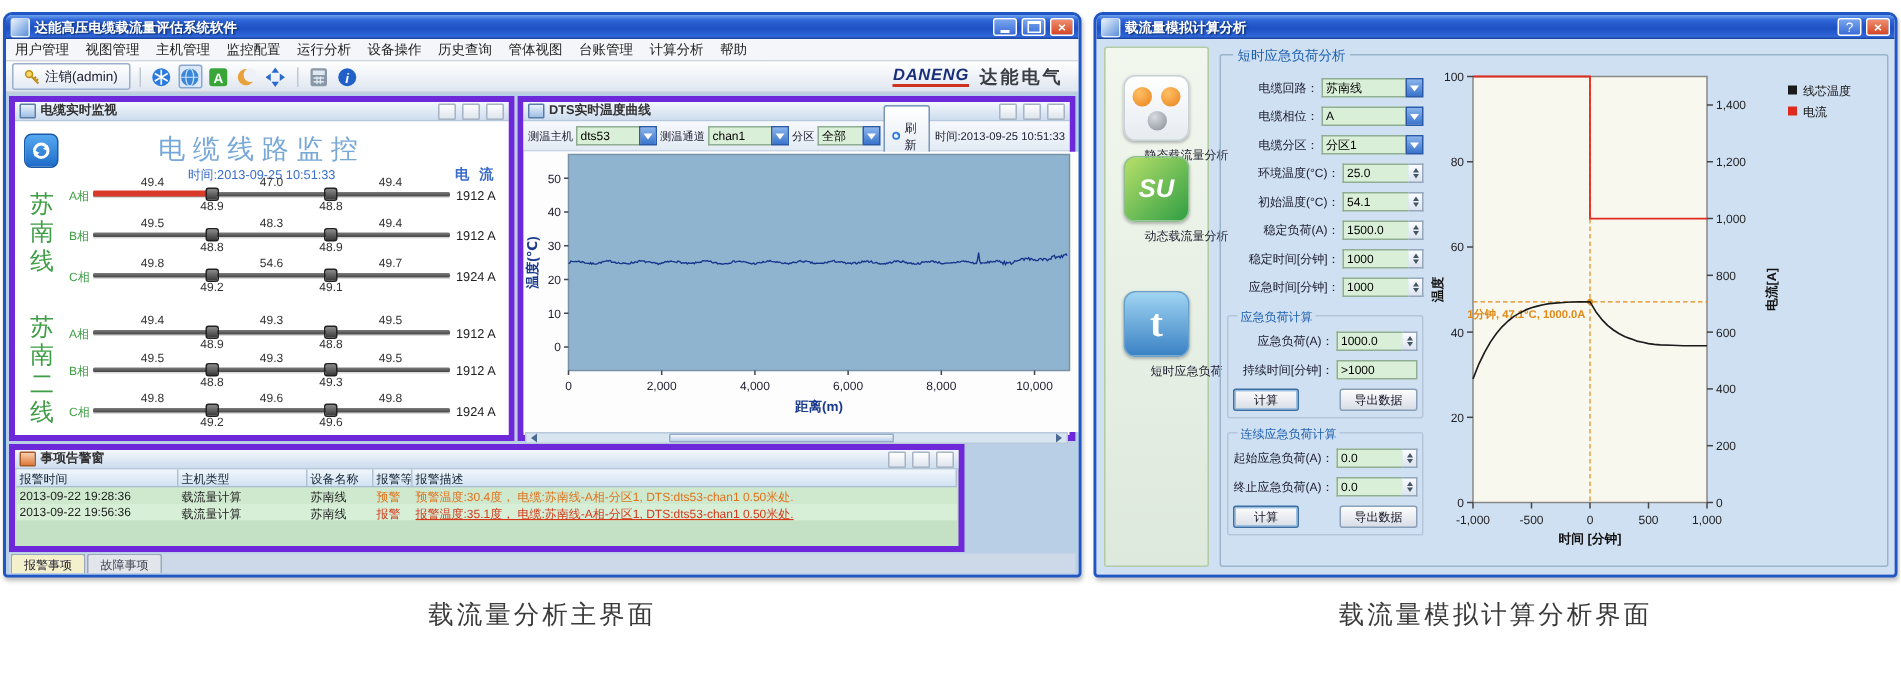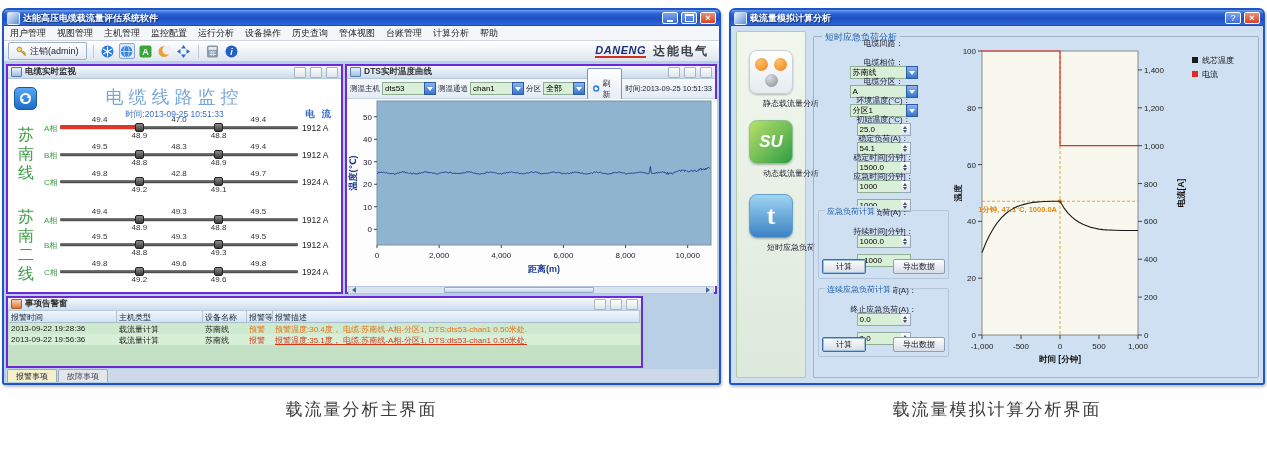--- a/index.html
+++ b/index.html
@@ -30,21 +30,21 @@
               border-radius:2px;background:linear-gradient(#fff,#e4eaf4);height:16px;padding:0 7px;}
   .tico{width:16px;height:16px;border-radius:2px;display:flex;align-items:center;justify-content:center;}
   .tico.pressed{background:#dce8f8;border:1px solid #88a8d0;box-sizing:border-box;}
   .tsep{width:1px;height:13px;background:#c0c8d4;margin:0 3px;}
   .logo{position:absolute;right:10px;top:2px;display:flex;align-items:center;gap:7px;}
   .logo-en{font-style:italic;font-weight:bold;font-size:11px;color:#1a2f7a;letter-spacing:.5px;
            border-bottom:2px solid #d03020;line-height:1;}
   .logo-cn{font-size:12px;font-weight:bold;color:#3a3f46;letter-spacing:2px;}
   .content{position:absolute;left:0;top:52px;right:0;bottom:0;background:#b9cfe6;}
   
-  .panel{position:absolute;background:#fff;border:2px solid #6d28d9;box-sizing:border-box;}
+  .panel{position:absolute;background:#fff;border:4px solid #6d28d9;box-sizing:border-box;}
   .panel-monitor{left:2px;top:2px;width:337px;height:230px;}
   .panel-dts{left:341px;top:2px;width:372px;height:230px;}
   .panel-alarm{left:2px;top:234px;width:637px;height:72px;background:#c5e1c5;}
   .phead{position:absolute;left:0;top:0;right:0;height:13px;background:linear-gradient(#f4f8fc,#cddcee);
          border-bottom:1px solid #b6c8dc;display:flex;align-items:center;padding:0 3px;gap:3px;box-sizing:border-box;}
   .ph-ico{width:9px;height:8px;border:1px solid #5a7ca8;background:linear-gradient(#eaf2fc,#9ec0e4);border-radius:1px;flex:0 0 auto;}
   .ph-ico.red{background:linear-gradient(#f8d0b0,#e07838);border-color:#a85a28;}
   .ph-title{font-size:8.5px;font-weight:bold;color:#333;flex:1;white-space:nowrap;}
   .ph-btn{width:10px;height:9px;border:1px solid #a8b4c4;background:linear-gradient(#fff,#dde4ec);border-radius:1px;margin-left:1px;}
   
@@ -115,21 +115,21 @@
   .icon-users .u2{left:24px;top:7px;background:radial-gradient(circle at 35% 30%,#ffc066,#e8821a);}
   .icon-users .u3{left:15px;top:23px;background:radial-gradient(circle at 35% 30%,#d8dce2,#868c96);}
   .icon-su{background:linear-gradient(135deg,#b8e06a,#2f9e44);color:#fff;font-weight:bold;font-style:italic;
            font-size:17px;border:1px solid #8cc08c;}
   .icon-tw{background:linear-gradient(180deg,#9fd4f2,#3b82c4);color:#fff;font-weight:bold;font-size:26px;
            font-family:"Liberation Serif",serif;border:1px solid #6aa0cc;}
   .side-label{font-size:8px;color:#223;white-space:nowrap;padding-left:40px;}
   .groupbox{position:absolute;left:82px;top:10px;width:444px;height:340px;border:1px solid #9ab4cc;border-radius:2px;}
   .gb-title{position:absolute;top:-6px;left:8px;background:#cfe0f2;padding:0 3px;font-size:9px;color:#1d5fae;}
   .sim-form{position:absolute;left:4px;top:12px;width:131px;}
-  .frow{display:flex;align-items:center;justify-content:center;height:19px;gap:17px;flex-direction:column;}
+  .frow{display:flex;align-items:center;justify-content:space-between;height:19px;gap:2px;}
   .flabel{font-size:8px;color:#1a1a2e;white-space:nowrap;text-align:right;flex:1;}
   .ctrl{display:flex;align-items:stretch;height:13px;flex:0 0 auto;}
   .ctrl .val{background:#d9efd7;border:1px solid #8fae93;font-size:8px;display:flex;align-items:center;
              padding:0 2px;box-sizing:border-box;white-space:nowrap;overflow:hidden;}
   .ctrl.select .val{width:56px;border-right:none;}
   .ctrl.spin .val{width:44px;border-right:none;}
   .ctrl.text .val{width:54px;}
   .spinner{width:10px;border:1px solid #98a8bc;border-left:none;background:linear-gradient(#fafcff,#dce4ee);
            display:flex;flex-direction:column;align-items:center;justify-content:center;gap:1px;box-sizing:border-box;}
   .spinner .up{border:2px solid transparent;border-bottom:3px solid #456;width:0;height:0;}
@@ -285,21 +285,21 @@
               <span class="c-botval" style="left: 111.333px;">48.8</span>
               <span class="c-botval" style="left: 190.667px;">48.9</span>
               <span class="c-current">1912 A</span>
             </div>
             <div class="cable-row" style="top: 90px;">
               <span class="c-phase">C相</span>
               <div class="c-line"></div>
               <div class="c-conn" style="left: 126.833px;"></div>
               <div class="c-conn" style="left: 206.167px;"></div>
               <span class="c-topval" style="left: 71.6667px;">49.8</span>
-              <span class="c-topval" style="left: 151px;">42.8</span>
+              <span class="c-topval" style="left: 151px;">54.6</span>
               <span class="c-topval" style="left: 230.333px;">49.7</span>
               <span class="c-botval" style="left: 111.333px;">49.2</span>
               <span class="c-botval" style="left: 190.667px;">49.1</span>
               <span class="c-current">1924 A</span>
             </div>
             <div class="cgroup-label" style="top: 128px;">
               <div>苏</div>
               <div>南</div>
               <div>二</div>
               <div>线</div>
@@ -469,21 +469,21 @@
     <div class="rbody">
       <div class="sidebar" id="sidebar">
           <div class="side-item" style="top: 18px;">
             <div class="side-icon icon-users">
               <div class="u u1"></div>
               <div class="u u2"></div>
               <div class="u u3"></div>
             </div>
             <div class="side-label">静态载流量分析</div>
           </div>
-          <div class="side-item" style="top: 88px;">
+          <div class="side-item" style="top: 72px;">
             <div class="side-icon icon-su">SU</div>
             <div class="side-label">动态载流量分析</div>
           </div>
           <div class="side-item" style="top: 162px;">
             <div class="side-icon icon-tw">t</div>
             <div class="side-label">短时应急负荷</div>
           </div>
         </div>
       <div class="groupbox">
         <span class="gb-title">短时应急负荷分析</span>

